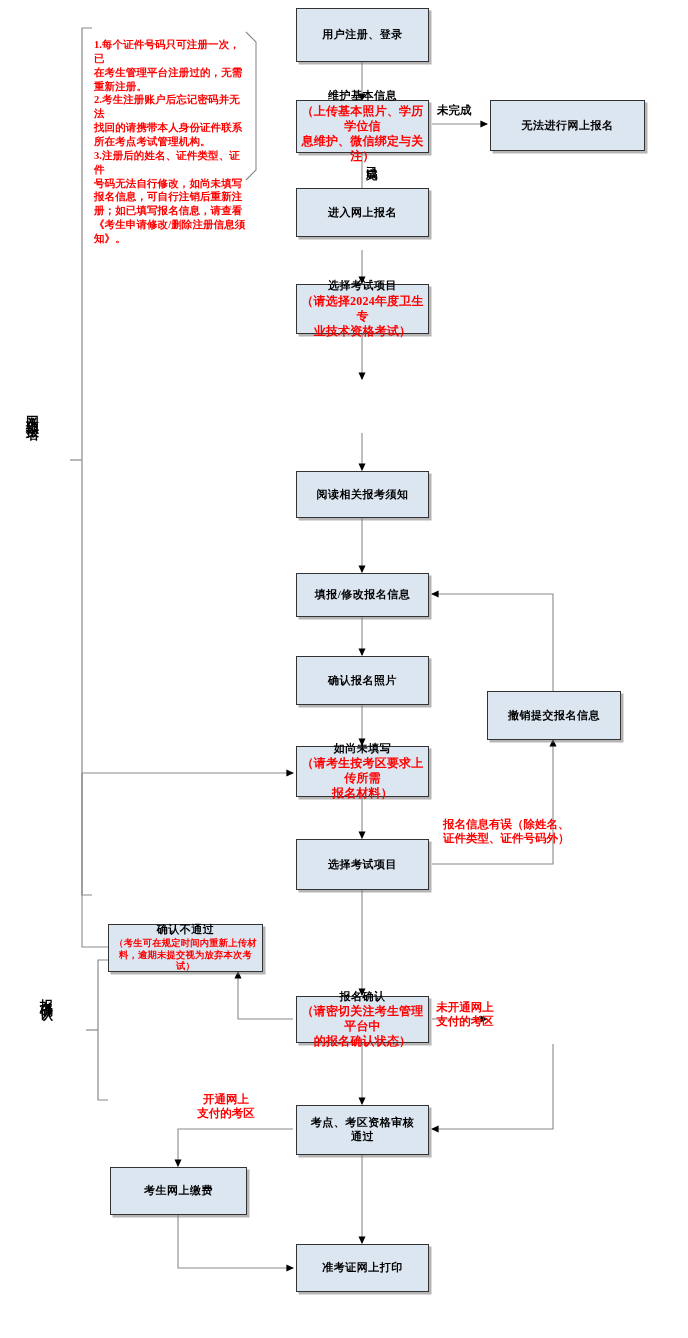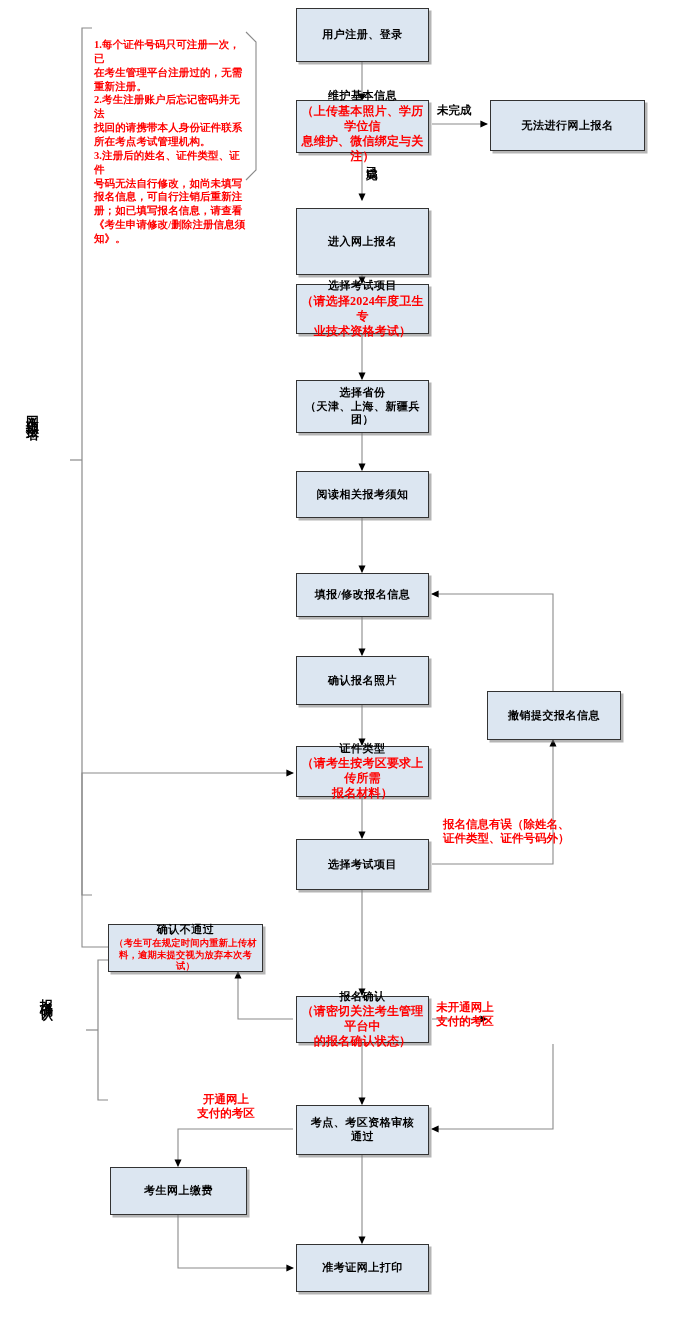--- a/index.html
+++ b/index.html
@@ -193,49 +193,45 @@
   <div class="node" style="left:296px; top:100px; width:133px; height:53px;">
     <div class="title">维护基本信息</div>
     <div class="sub">（上传基本照片、学历学位信
 息维护、微信绑定与关注）</div>
   </div>
 
   <div class="node" style="left:490px; top:100px; width:155px; height:51px;">
     <div class="title">无法进行网上报名</div>
   </div>
 
-  <div class="node" style="left:296px; top:208px; width:133px; height:67px;align-items:center;">
+  <div class="node" style="left:296px; top:188px; width:133px; height:49px;align-items:center;">
     <div class="title">进入网上报名</div>
   </div>
 
   <div class="node" style="left:296px; top:284px; width:133px; height:50px;">
     <div class="title">选择考试项目</div>
     <div class="sub">（请选择2024年度卫生专
 业技术资格考试）</div>
   </div>
 
-  <div class="node" style="left:296px; top:380px; width:133px; height:53px;">
-    <div class="title">选择省份
-（天津、上海、新疆兵团）</div>
-  </div>
 
   <div class="node" style="left:296px; top:471px; width:133px; height:47px;">
     <div class="title">阅读相关报考须知</div>
   </div>
 
   <div class="node" style="left:296px; top:573px; width:133px; height:44px;">
     <div class="title">填报/修改报名信息</div>
   </div>
 
   <div class="node" style="left:296px; top:656px; width:133px; height:49px;">
     <div class="title">确认报名照片</div>
   </div>
 
   <div class="node" style="left:296px; top:746px; width:133px; height:51px;">
-    <div class="title">证件类型</div>
+    <div class="title">如尚未填写</div>
     <div class="sub">（请考生按考区要求上传所需
 报名材料）</div>
   </div>
 
   <div class="node" style="left:296px; top:839px; width:133px; height:51px;">
     <div class="title">选择考试项目</div>
   </div>
 
   <div class="node" style="left:487px; top:691px; width:134px; height:49px;">
     <div class="title">撤销提交报名信息</div>

